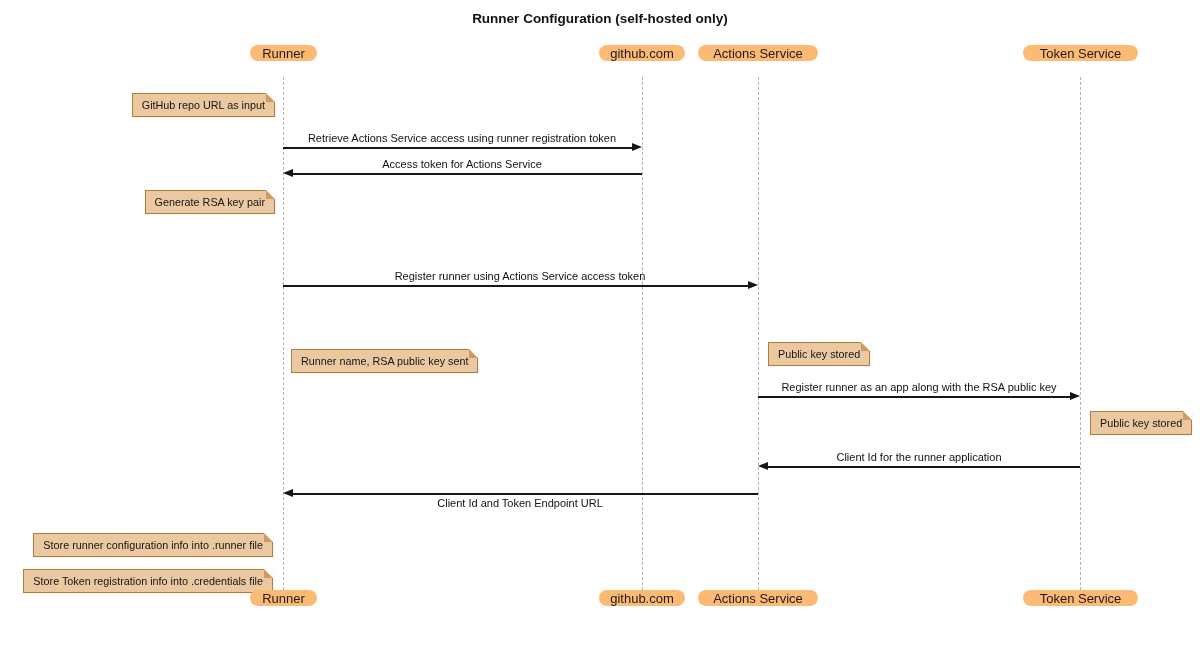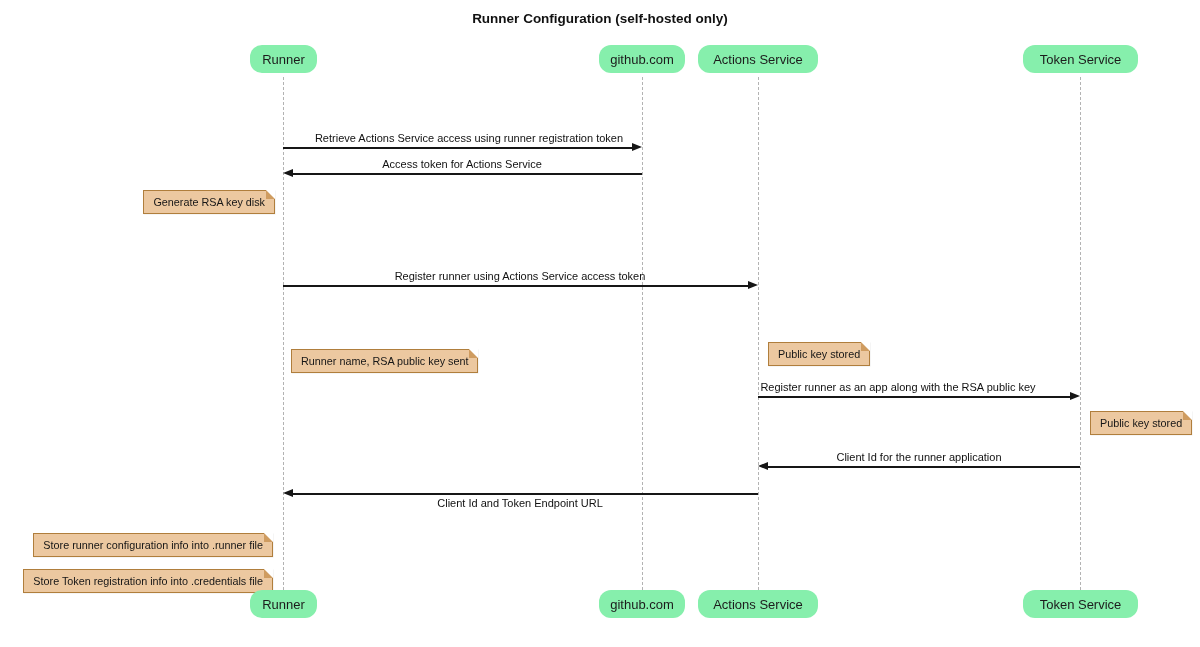--- a/index.html
+++ b/index.html
@@ -6,22 +6,22 @@
   body { font-family:"Liberation Sans", sans-serif; }
   .canvas {
     position:relative; width:1200px; height:647px;
     background:#ffffff; overflow:hidden;
   }
   .title {
     position:absolute; top:11px; left:0; width:1200px;
     text-align:center; font-size:13.5px; font-weight:bold; color:#111;
   }
   .participant {
-    position:absolute; height:28px;
-    background:#86efac; border-radius:12px;
+    position:absolute; height:16px;
+    background:#fdba74; border-radius:12px;
     display:flex; align-items:center; justify-content:center;
     font-size:13px; color:#1c1c1c;
   }
   .lifeline {
     position:absolute; top:77px; height:513px; width:0;
     border-left:1px dashed #b3b3b3;
   }
   .msg-line { position:absolute; height:1.5px; background:#161616; }
   .msg-label {
     position:absolute; transform:translateX(-50%);
@@ -61,47 +61,48 @@
   <div class="lifeline" style="left:283px;"></div>
   <div class="lifeline" style="left:642px;"></div>
   <div class="lifeline" style="left:758px;"></div>
   <div class="lifeline" style="left:1080px;"></div>
 
   <div class="participant" style="left:250px; top:45px; width:67px;">Runner</div>
   <div class="participant" style="left:599px; top:45px; width:86px;">github.com</div>
   <div class="participant" style="left:698px; top:45px; width:120px;">Actions Service</div>
   <div class="participant" style="left:1023px; top:45px; width:115px;">Token Service</div>
 
+  <div class="note" style="right:925px; top:93px;">GitHub repo URL as input</div>
 
   <div>
-    <div class="msg-label" style="left:462px; top:132px;margin-left:7px;">Retrieve Actions Service access using runner registration token</div>
+    <div class="msg-label" style="left:462px; top:132px;">Retrieve Actions Service access using runner registration token</div>
     <div class="msg-line" style="left:283px; top:147px; width:352px;"></div>
     <div class="ah-r" style="left:632px; top:143px;"></div>
   </div>
 
   <div>
     <div class="msg-label" style="left:462px; top:158px;">Access token for Actions Service</div>
     <div class="msg-line" style="left:290px; top:173px; width:352px;"></div>
     <div class="ah-l" style="left:283px; top:169px;"></div>
   </div>
 
-  <div class="note" style="right:925px; top:190px;">Generate RSA key disk</div>
+  <div class="note" style="right:925px; top:190px;">Generate RSA key pair</div>
 
   <div>
     <div class="msg-label" style="left:520px; top:270px;">Register runner using Actions Service access token</div>
     <div class="msg-line" style="left:283px; top:285px; width:468px;"></div>
     <div class="ah-r" style="left:748px; top:281px;"></div>
   </div>
 
   <div class="note" style="left:291px; top:301px;margin-top:48px;">Runner name, RSA public key sent</div>
 
   <div class="note" style="left:768px; top:342px;">Public key stored</div>
 
   <div>
-    <div class="msg-label" style="left:898px; top:381px;">Register runner as an app along with the RSA public key</div>
+    <div class="msg-label" style="left:919px; top:381px;">Register runner as an app along with the RSA public key</div>
     <div class="msg-line" style="left:758px; top:396px; width:315px;"></div>
     <div class="ah-r" style="left:1070px; top:392px;"></div>
   </div>
 
   <div class="note" style="left:1090px; top:411px;">Public key stored</div>
 
   <div>
     <div class="msg-label" style="left:919px; top:451px;text-align:center;">Client Id for the runner application</div>
     <div class="msg-line" style="left:765px; top:466px; width:315px;"></div>
     <div class="ah-l" style="left:758px; top:462px;"></div>

